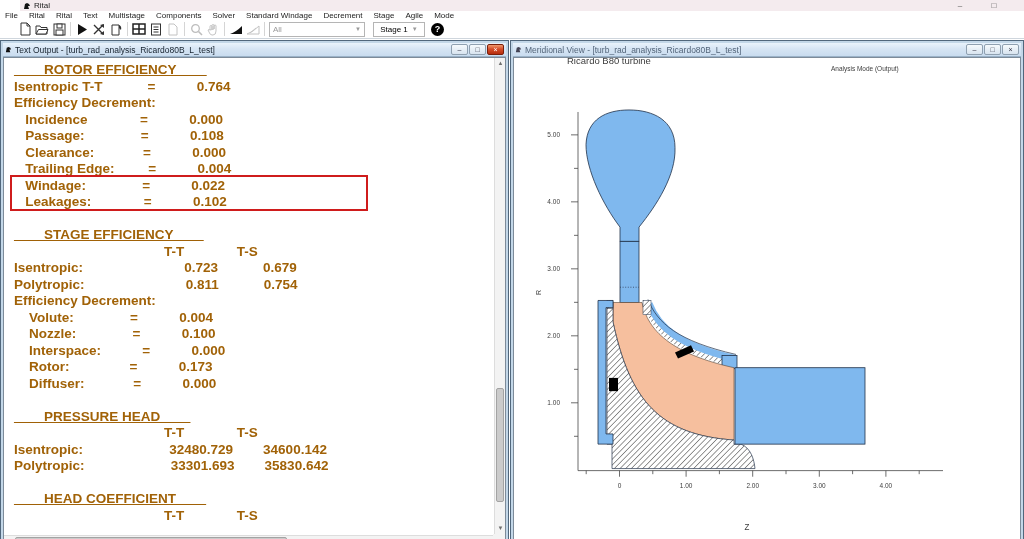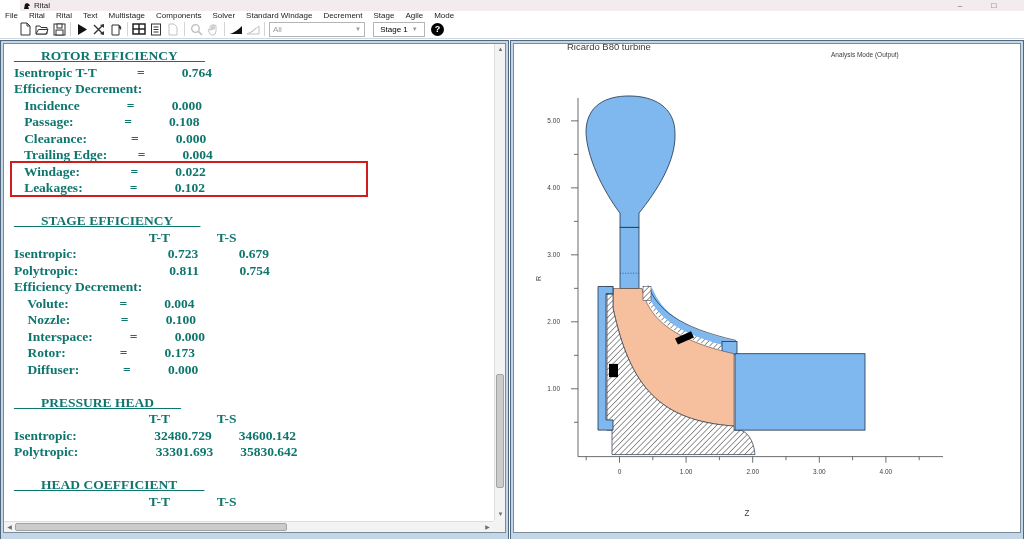--- a/index.html
+++ b/index.html
@@ -46,22 +46,22 @@
   .cbtn { width:17px; height:11px; border:1px solid #8fa0b0; border-radius:2px;
     background:linear-gradient(#f6fafd,#d8e4ef); font-size:7px; line-height:10px;
     text-align:center; color:#334; }
   .cbtn.close-active { background:linear-gradient(#f09a6f,#d64e2a 45%,#b52d0e);
     border-color:#7a1f0a; color:#fff; }
   .ccontent { position:relative; background:#fff; border:1px solid #7d8b99;
     height:calc(100% - 14px); overflow:hidden; }
 
   
   .text-pre { position:absolute; left:0; top:0; right:12px; bottom:12px;
-    padding:4px 0 0 10px; font-family:Liberation Serif, serif;
-    font-weight:bold; font-size:13.5px; line-height:16.5px; color:#0f766e;
+    padding:4px 0 0 10px; font-family:Liberation Sans, sans-serif;
+    font-weight:bold; font-size:13.5px; line-height:16.5px; color:#a16207;
     white-space:pre; overflow:hidden; }
   .tl { height:16.5px; }
   .th { text-decoration:underline; }
   .red-box { position:absolute; left:6px; top:117px; width:358px; height:36px;
     border:2px solid #cf1c1c; }
 
   
   .vscroll { position:absolute; right:0; top:0; width:11px; bottom:12px;
     background:#f3f3f3; border-left:1px solid #ddd; }
   .hscroll { position:absolute; left:0; bottom:0; height:11px; right:12px;
@@ -203,38 +203,64 @@
       <span class="arr">▼</span>
   </div>
   <div class="combo" style="width:52px;margin-left:8px;justify-content:center;">
     <span>Stage 1</span>
       <span class="arr">▼</span>
   </div>
   <div class="help-btn">?</div>
 </div>
 
 <div class="child left">
+  <div class="ctitle">
+    <span class="ticon">
+      <svg width="7" height="7" viewBox="0 0 8 8">
+          <polygon points="1,7 2,2 4,1 6,2 7,4 5,4 6,7" fill="#111"></polygon>
+        </svg>
+    </span>
+    <span class="ttext">Text Output - [turb_rad_analysis_Ricardo80B_L_test]</span>
+    <span class="cbtns">
+      <span class="cbtn">–</span>
+      <span class="cbtn">□</span>
+      <span class="cbtn close-active">×</span>
+    </span>
+  </div>
   <div class="ccontent">
     <div class="text-pre" id="text-lines"><div class="tl th">____ROTOR EFFICIENCY____</div><div class="tl">Isentropic T-T            =           0.764</div><div class="tl">Efficiency Decrement:</div><div class="tl">   Incidence              =           0.000</div><div class="tl">   Passage:               =           0.108</div><div class="tl">   Clearance:             =           0.000</div><div class="tl">   Trailing Edge:         =           0.004</div><div class="tl">   Windage:               =           0.022</div><div class="tl">   Leakages:              =           0.102</div><div class="tl"></div><div class="tl th">____STAGE EFFICIENCY____</div><div class="tl">                                        T-T              T-S</div><div class="tl">Isentropic:                           0.723            0.679</div><div class="tl">Polytropic:                           0.811            0.754</div><div class="tl">Efficiency Decrement:</div><div class="tl">    Volute:               =           0.004</div><div class="tl">    Nozzle:               =           0.100</div><div class="tl">    Interspace:           =           0.000</div><div class="tl">    Rotor:                =           0.173</div><div class="tl">    Diffuser:             =           0.000</div><div class="tl"></div><div class="tl th">____PRESSURE HEAD____</div><div class="tl">                                        T-T              T-S</div><div class="tl">Isentropic:                       32480.729        34600.142</div><div class="tl">Polytropic:                       33301.693        35830.642</div><div class="tl"></div><div class="tl th">____HEAD COEFFICIENT____</div><div class="tl">                                        T-T              T-S</div></div>
     <div class="red-box" style="border-color: rgb(207, 28, 28);"></div>
     <div class="vscroll">
       <div class="sarrow" style="top:0;">▲</div>
       <div class="vthumb"></div>
       <div class="sarrow" style="bottom:0;">▼</div>
     </div>
     <div class="hscroll">
       <div class="sarrow" style="left:0;">◀</div>
       <div class="hthumb"></div>
       <div class="sarrow" style="right:0;">▶</div>
     </div>
     <div class="scorner"></div>
   </div>
 </div>
 
 <div class="child right inactive">
+  <div class="ctitle">
+    <span class="ticon">
+      <svg width="7" height="7" viewBox="0 0 8 8">
+          <polygon points="1,7 2,2 4,1 6,2 7,4 5,4 6,7" fill="#445"></polygon>
+        </svg>
+    </span>
+    <span class="ttext">Meridional View - [turb_rad_analysis_Ricardo80B_L_test]</span>
+    <span class="cbtns">
+      <span class="cbtn">–</span>
+      <span class="cbtn">□</span>
+      <span class="cbtn">×</span>
+    </span>
+  </div>
   <div class="ccontent">
     <svg class="plot-svg" viewBox="514 58 506 479" preserveAspectRatio="none">
       <defs>
         <pattern id="hatch" width="4" height="4" patternUnits="userSpaceOnUse" patternTransform="rotate(45)">
           <rect width="4" height="4" fill="#ffffff"></rect>
           <line x1="0" y1="0" x2="0" y2="4" stroke="#1a1a1a" stroke-width="0.9"></line>
         </pattern>
       </defs>
 
       <text x="567" y="64" font-size="9.5">Ricardo B80 turbine</text>

